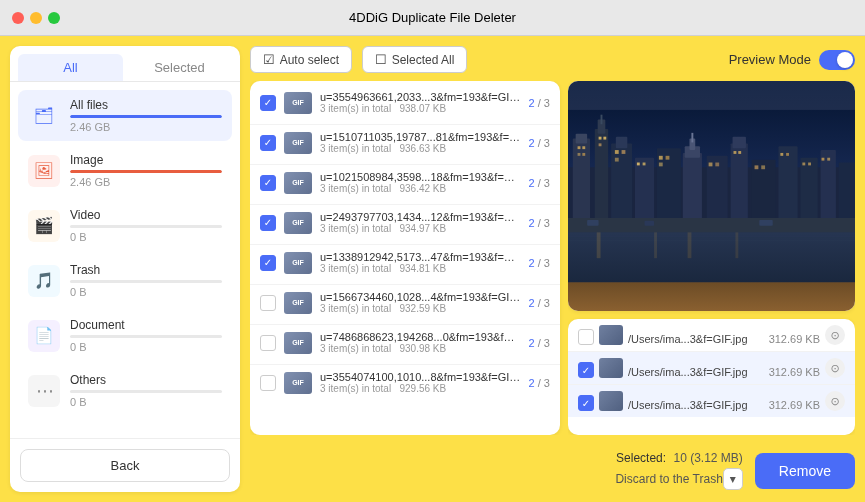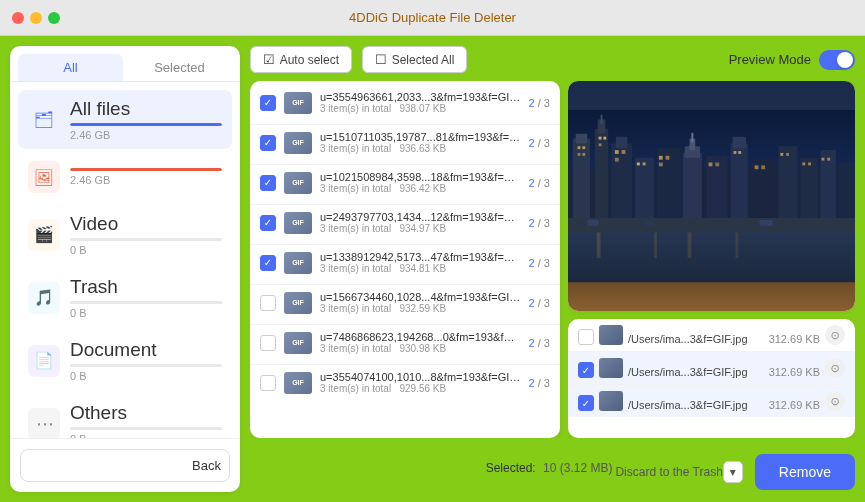--- a/index.html
+++ b/index.html
@@ -32,29 +32,29 @@
     }
     .tb-btn {
       width: 12px; height: 12px; border-radius: 50%;
     }
     .tb-close { background: #ff5f56; }
     .tb-min { background: #ffbd2e; }
     .tb-max { background: #27c93f; }
     .title-bar-title {
       font-size: 13px;
       font-weight: 500;
-      color: #a16207;
+      color: #000000;
     }
 
     
     .main-container {
       display: flex;
       flex: 1;
       overflow: hidden;
-      background: #84cc16;
+      background: #fde047;
       padding: 10px;
       gap: 10px;
     }
 
     
     .sidebar {
       width: 230px;
       background: white;
       border-radius: 10px;
       display: flex;
@@ -116,21 +116,21 @@
     .icon-audio { background: #f0faff; color: #30a8d0; }
     .icon-document { background: #f5f0ff; color: #9060d0; }
     .icon-others { background: #f5f5f5; color: #888; }
     .sidebar-item-info {
       flex: 1;
       display: flex;
       flex-direction: column;
       gap: 3px;
     }
     .sidebar-item-name {
-      font-size: 19px;
+      font-size: 12px;
       font-weight: 500;
       color: #333;
     }
     .sidebar-item-bar-wrap {
       height: 3px;
       background: #e8e8e8;
       border-radius: 2px;
       overflow: hidden;
     }
     .sidebar-item-bar {
@@ -149,21 +149,21 @@
     }
     .back-btn {
       width: 100%;
       padding: 8px;
       background: white;
       border: 1px solid #ddd;
       border-radius: 8px;
       font-size: 13px;
       color: #333;
       cursor: pointer;
-      text-align: right;
+      text-align: center;
     }
 
     
     .content-area {
       flex: 1;
       display: flex;
       flex-direction: column;
       gap: 8px;
       overflow: hidden;
     }
@@ -399,21 +399,22 @@
     .bottom-bar {
       display: flex;
       align-items: center;
       justify-content: flex-end;
       gap: 12px;
       padding: 8px 0 2px;
       flex-shrink: 0;
     }
     .selected-info {
       display: flex;
-      flex-direction: row;
+      flex-direction: column;
+      align-items: flex-end;
       font-size: 12px;
       color: #555;
       gap: 3px;
     }
     .discard-wrap {
       display: flex;
       align-items: center;
       gap: 0;
       font-size: 12px;
       color: #555;
@@ -470,20 +471,21 @@
           <div class="sidebar-item-bar-wrap">
             <div class="sidebar-item-bar" style="width:100%;background:#4a6cf7;"></div>
           </div>
           <span class="sidebar-item-size">2.46 GB</span>
         </div>
       </div>
 
       <div class="sidebar-item">
         <div class="sidebar-item-icon icon-image">🖼</div>
         <div class="sidebar-item-info">
+          <span class="sidebar-item-name">Image</span>
           <div class="sidebar-item-bar-wrap">
             <div class="sidebar-item-bar" style="width:100%;background:#e85d3f;"></div>
           </div>
           <span class="sidebar-item-size">2.46 GB</span>
         </div>
       </div>
 
       <div class="sidebar-item">
         <div class="sidebar-item-icon icon-video">🎬</div>
         <div class="sidebar-item-info">

